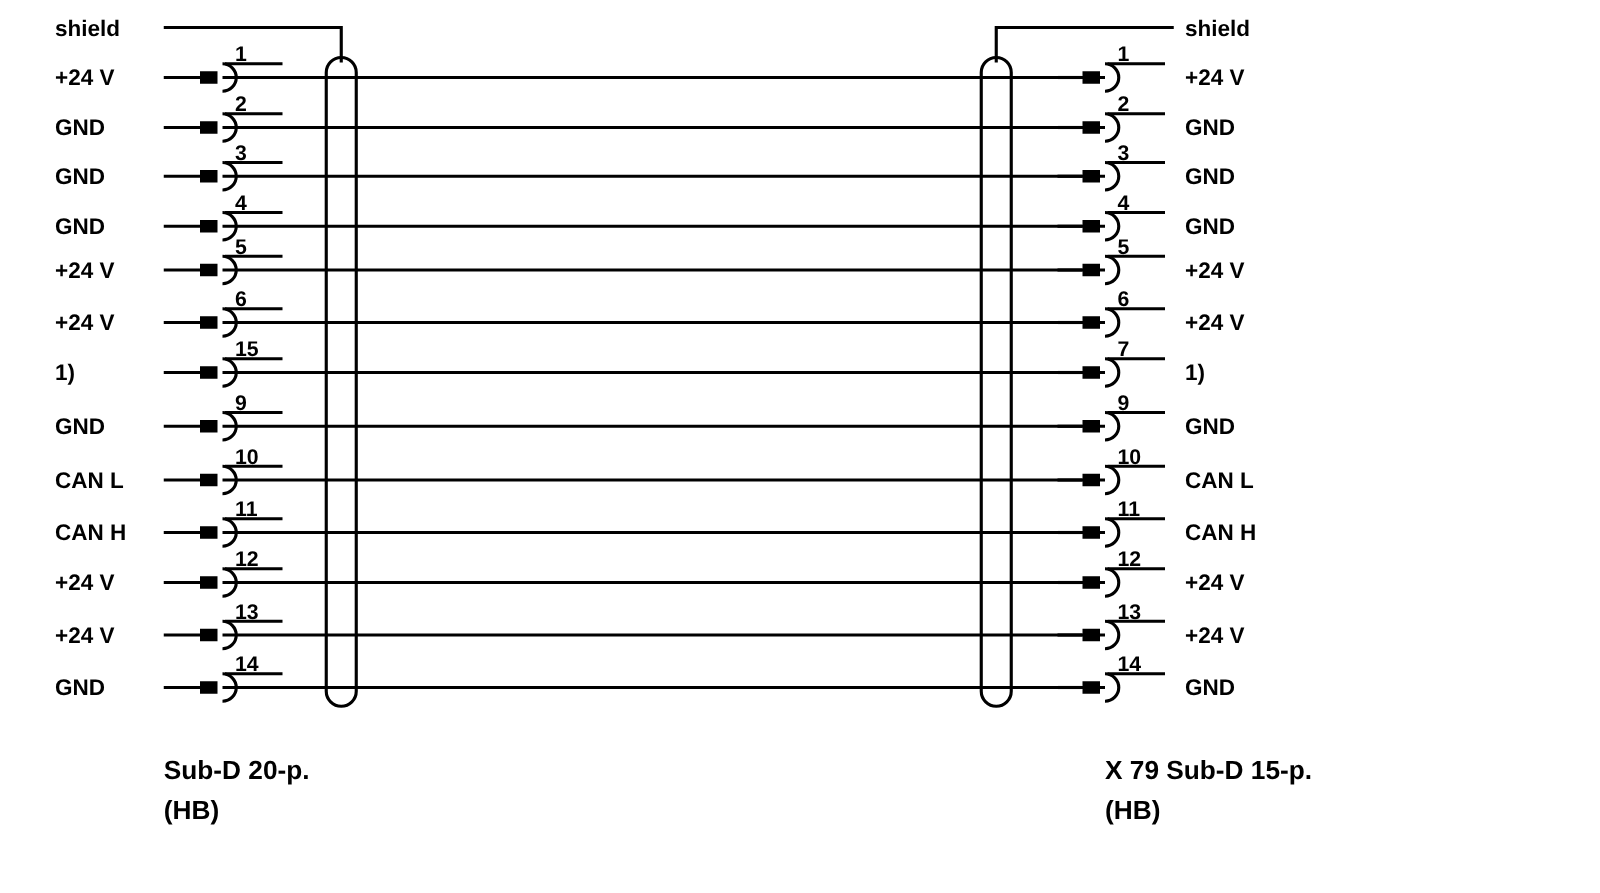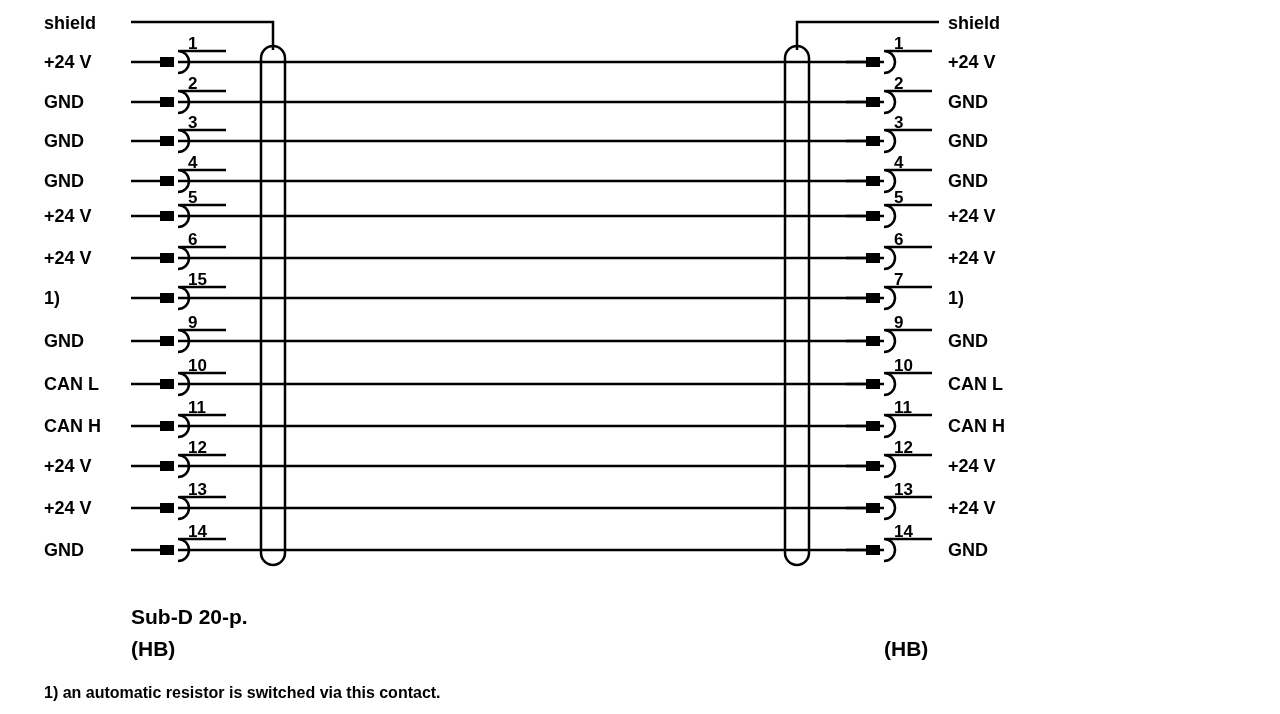--- a/index.html
+++ b/index.html
@@ -232,17 +232,17 @@
       <div class="label right" style="left: 948px; top: 499px;">+24 V</div>
       <div class="label left" style="left: 44px; top: 541px;">GND</div>
       <div class="pinnum" style="left: 188px; top: 523px;">14</div>
       <div class="pinnum" style="left: 894px; top: 523px;">14</div>
       <div class="label right" style="left: 948px; top: 541px;">GND</div>
     </div>
 
   <div class="conn-caption" style="left:131px; top:602px;">Sub-D 20-p.</div>
   <div class="conn-caption" style="left:131px; top:634px;">(HB)</div>
 
+  <div class="conn-caption" style="left:884px; top:602px;">X 79 Sub-D 15-p.</div>
   <div class="conn-caption" style="left:884px; top:634px;">(HB)</div>
 
-  <div class="footnote" style="left:44px; top:684px;">1) an automatic resistor is switched via this contact.</div>
 
 </div>
 
 </body></html>

